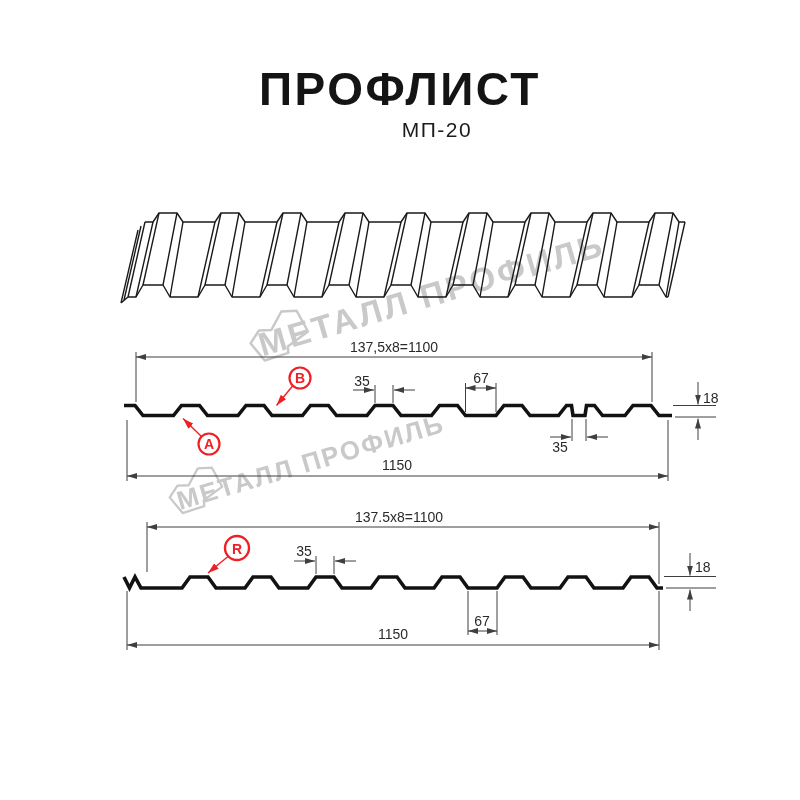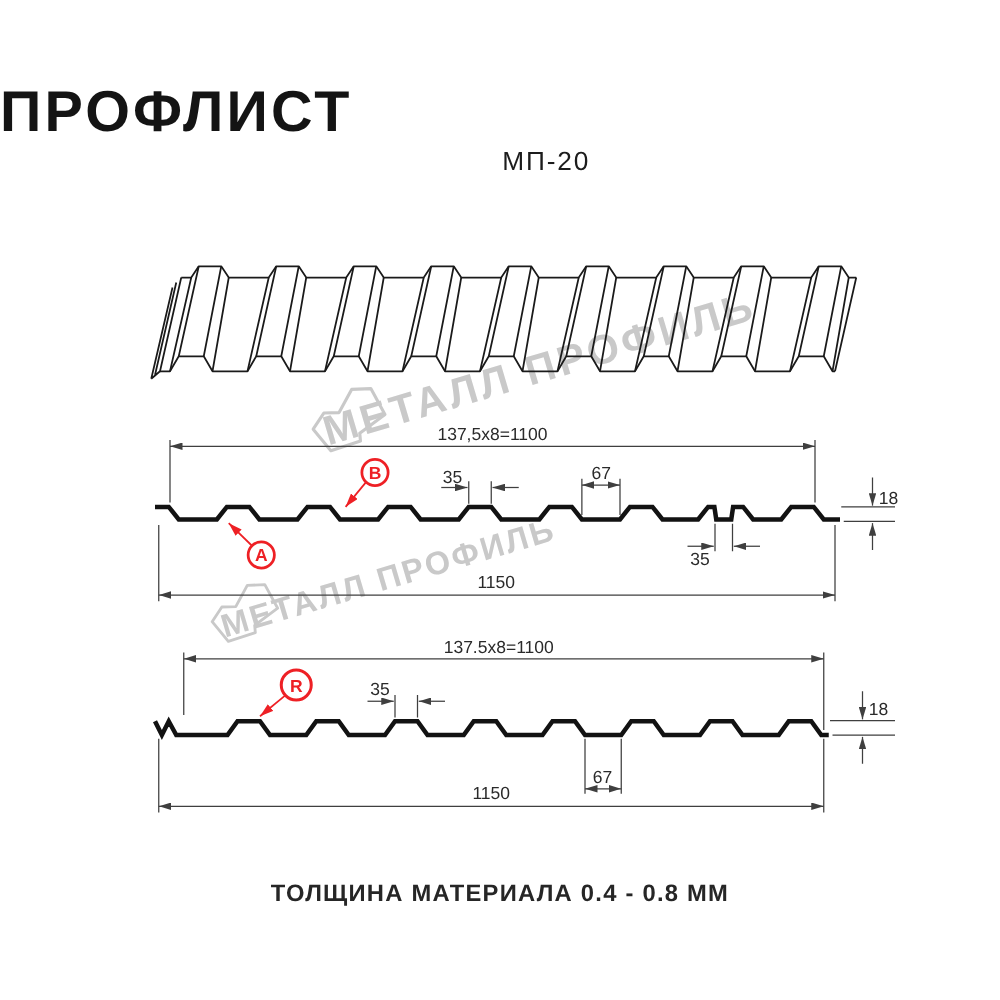--- a/index.html
+++ b/index.html
@@ -1,18 +1,18 @@
 <!DOCTYPE html>
 <html><head>
 <meta charset="utf-8">
 <style>
   html,body{margin:0;padding:0;background:#fff;}
   .page{position:relative;width:800px;height:800px;background:#ffffff;overflow:hidden;
         font-family:"Liberation Sans",sans-serif;}
-  .title{position:absolute;left:0;top:62px;width:800px;text-align:left;
+  .title{position:absolute;left:0;top:62px;width:800px;text-align:center;
          font-size:46px;font-weight:700;letter-spacing:2.5px;color:#141414;}
   .subtitle{position:absolute;left:0;top:118px;width:800px;text-align:center;
          font-size:21px;font-weight:400;letter-spacing:1.5px;color:#1c1c1c;padding-left:37px;}
   .footer{position:absolute;left:0;top:705px;width:800px;text-align:center;
          font-size:19px;font-weight:700;letter-spacing:1px;color:#262626;}
   svg{position:absolute;overflow:visible;}
   .wm{position:absolute;display:flex;align-items:flex-end;z-index:1;
       transform:rotate(-16.5deg);transform-origin:0 100%;pointer-events:none;}
   .wm-text{font-weight:700;color:#c9c9c9;white-space:nowrap;}
   .wm1{left:255px;top:312px;height:54px;}
@@ -171,15 +171,14 @@
       <text class="red" x="237" y="553.5" text-anchor="middle" font-size="15">R</text>
     </g>
 
     <text x="399" y="522" text-anchor="middle" font-size="15">137.5x8=1100</text>
     <text x="304" y="556" text-anchor="middle">35</text>
     <text x="482" y="626" text-anchor="middle">67</text>
     <text x="695" y="572" text-anchor="start">18</text>
     <text x="393" y="639" text-anchor="middle" font-size="15">1150</text>
   </svg>
 
-  <div class="footer">ТОЛЩИНА МАТЕРИАЛА 0.4 - 0.8 ММ</div>
 
 </div>
 
 </body></html>

